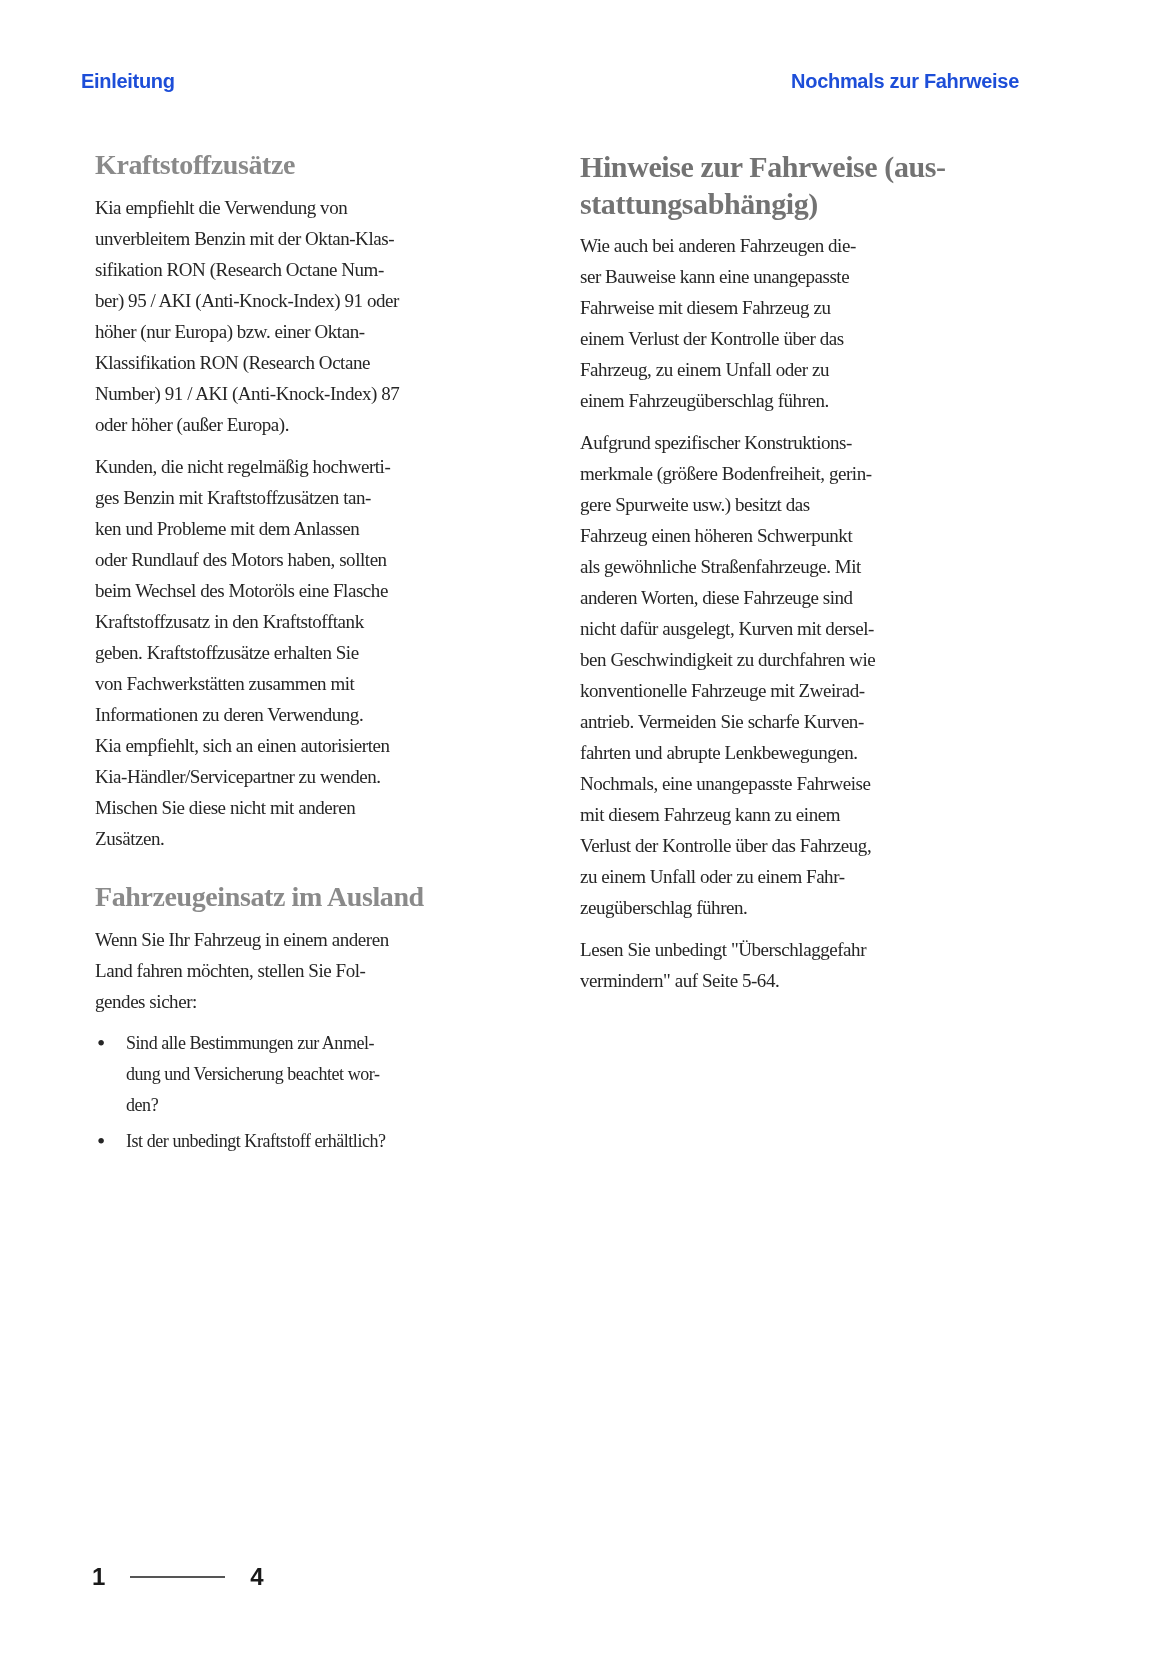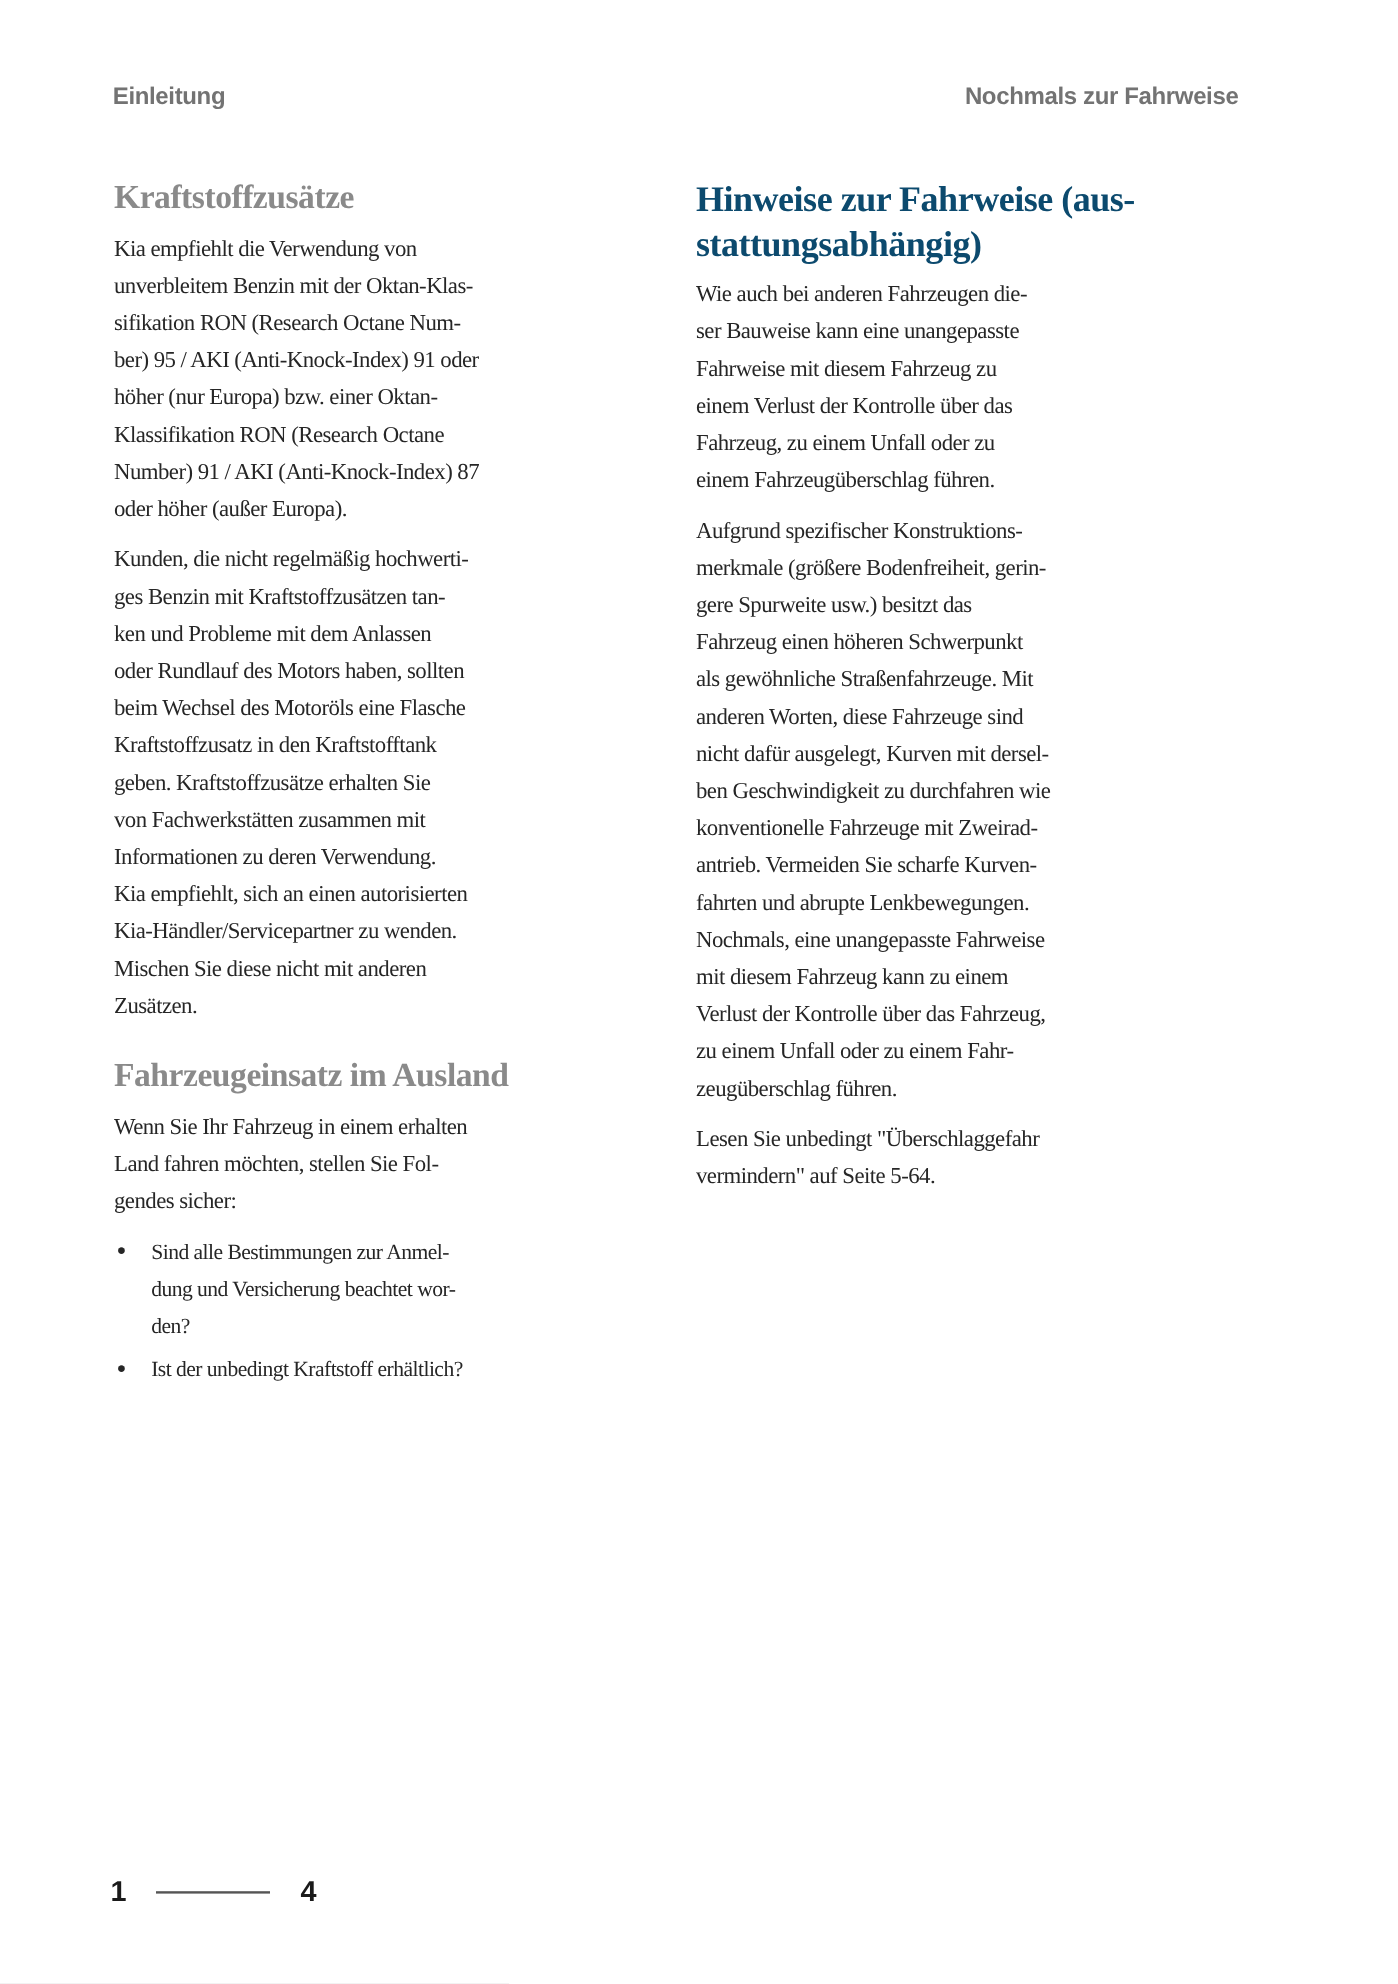--- a/index.html
+++ b/index.html
@@ -7,42 +7,42 @@
     position:relative;
     width:1165px; height:1653px;
     margin:0 auto;
     background:#ffffff;
     font-family:"Liberation Sans", sans-serif;
     color:#262626;
     overflow:hidden;
   }
   .running-header {
     position:absolute;
-    top:70px; left:94px; width:938px;
+    top:70px; left:81px; width:938px;
     display:flex; justify-content:space-between;
-    font-size:20px; font-weight:bold; color:#737373;
+    font-size:20px; font-weight:bold; color:#1d4ed8;
     letter-spacing:-0.3px;
   }
   .columns {
     position:absolute;
     top:148px; left:95px;
     display:flex;
     font-family:Liberation Serif, serif;
   }
   .col-left  { width:450px; margin-right:35px; }
   .col-right { width:470px; }
   .section-heading {
     font-size:28px; font-weight:bold; color:#8a8a8a;
     line-height:34px; letter-spacing:-0.4px;
     margin:0 0 10px 0;
     white-space:pre-line;
   }
   .section-heading.spaced { margin-top:26px; }
   .main-heading {
-    font-size:30px; font-weight:bold; color:#0c4a6e;
+    font-size:30px; font-weight:bold; color:#737373;
     line-height:37px; letter-spacing:-0.4px;
     margin:0 0 8px 0;
     white-space:pre-line;
   }
   .para {
     font-size:19px; line-height:31px; letter-spacing:-0.45px;
     margin:4px 0 11px 0;
     white-space:pre;
   }
   .bullets { margin-top:4px; }
@@ -97,21 +97,21 @@
 Kraftstoffzusatz in den Kraftstofftank
 geben. Kraftstoffzusätze erhalten Sie
 von Fachwerkstätten zusammen mit
 Informationen zu deren Verwendung.
 Kia empfiehlt, sich an einen autorisierten
 Kia-Händler/Servicepartner zu wenden.
 Mischen Sie diese nicht mit anderen
 Zusätzen.</p>
 
       <h2 class="section-heading spaced">Fahrzeugeinsatz im Ausland</h2>
-      <p class="para">Wenn Sie Ihr Fahrzeug in einem erhalten
+      <p class="para">Wenn Sie Ihr Fahrzeug in einem anderen
 Land fahren möchten, stellen Sie Fol-
 gendes sicher:</p>
 
       <div class="bullets">
         <div class="bullet-item">
           <span class="bullet-marker">•</span>
           <span class="bullet-text">Sind alle Bestimmungen zur Anmel-
 dung und Versicherung beachtet wor-
 den?</span>
         </div>

